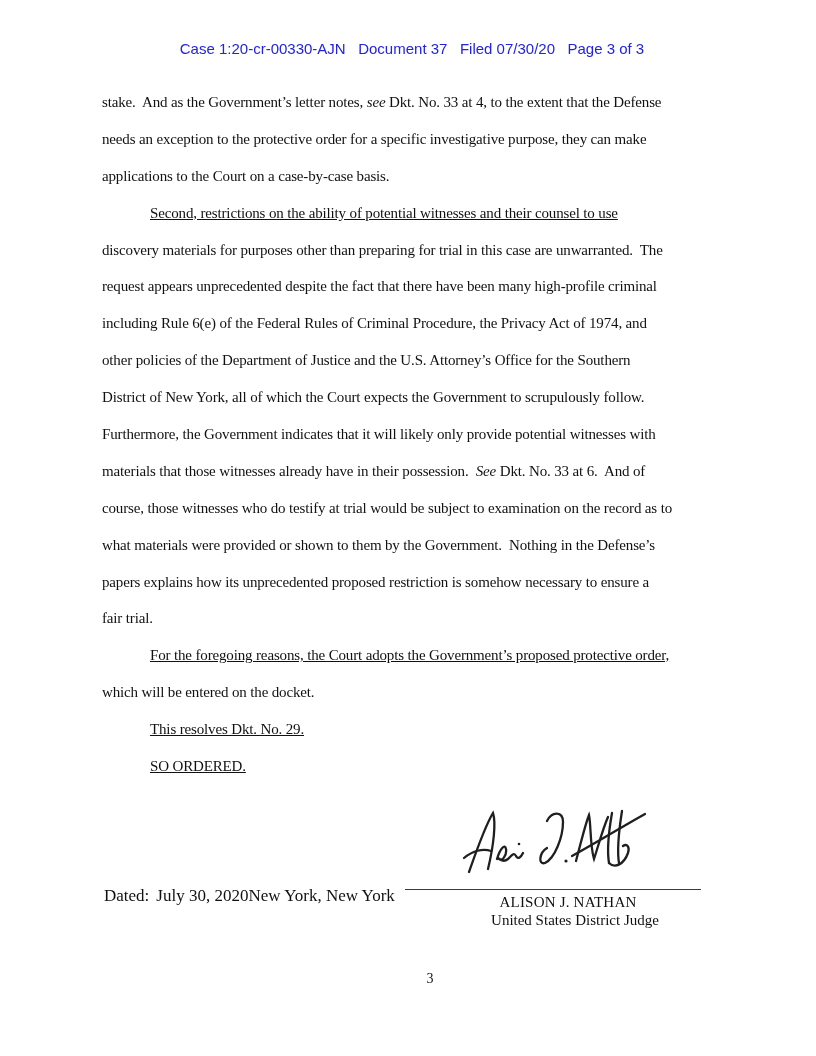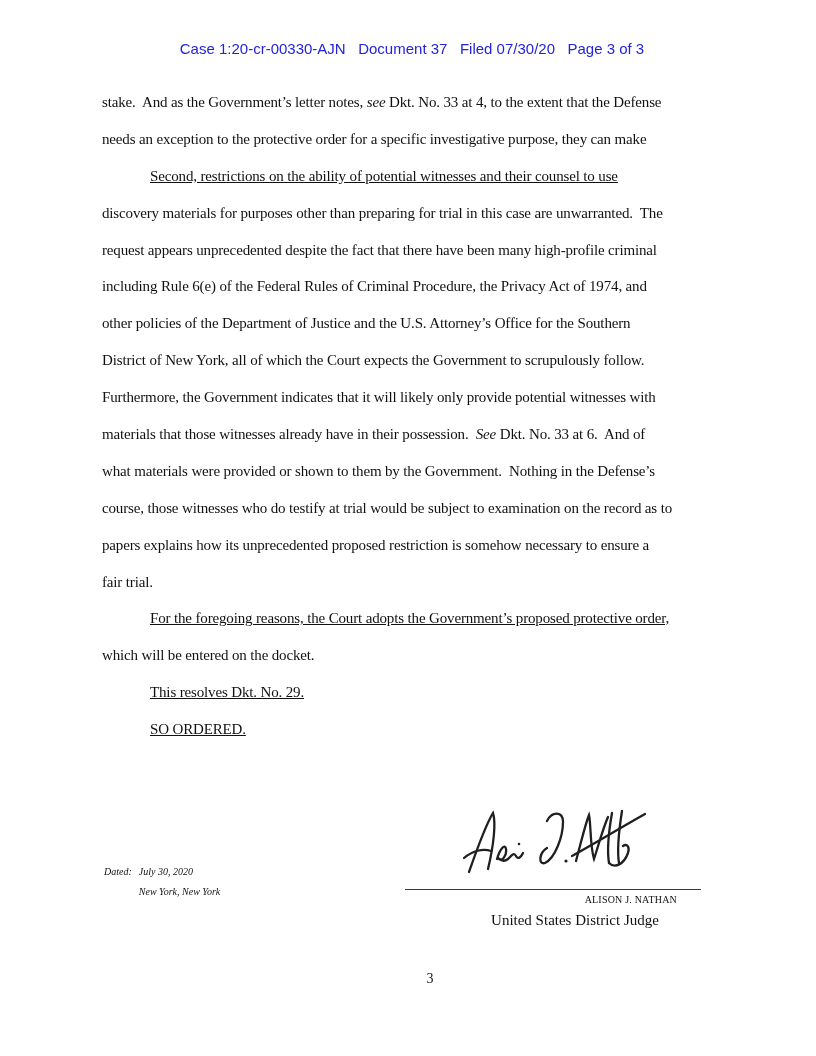--- a/index.html
+++ b/index.html
@@ -35,49 +35,48 @@
     font-size: 15px;
     height: 36.9px;
     line-height: 36.9px;
     letter-spacing: -0.15px;
   }
   .body-line.indent { padding-left: 48px; text-decoration: underline; }
   .italic { font-style: italic; }
   .dated-block {
     position: absolute;
     left: 104px;
-    top: 862px;
-    font-size: 10px;
+    top: 886px;
+    font-size: 17px;
     line-height: 19.5px;
     display: flex;
-    font-style: italic;
   }
   .dated-label { margin-right: 7px; }
-  .dated-lines { display: flex; flex-direction: column; }
+  .dated-lines { display: flex; flex-direction: row; }
   .signature-svg {
     position: absolute;
     left: 462px;
     top: 806px;
     width: 185px;
     height: 80px;
   }
   .sig-line {
     position: absolute;
     left: 405px;
     top: 889px;
     width: 296px;
     border-top: 1.3px solid #3a3a3a;
   }
   .sig-name {
     position: absolute;
-    left: 381px;
+    left: 420px;
     top: 894px;
     width: 296px;
-    text-align: right;
-    font-size: 10px;
+    text-align: center;
+    font-size: 15px;
     letter-spacing: 0.2px;
   }
   .sig-title {
     position: absolute;
     left: 427px;
     top: 912px;
     width: 296px;
     text-align: center;
     font-size: 15px;
   }
@@ -93,30 +92,31 @@
 </head>
 <body>
 
 <div class="page">
 
   <div class="header-stamp">Case 1:20-cr-00330-AJN   Document 37   Filed 07/30/20   Page 3 of 3</div>
 
   <div class="body-lines">
       <div class="body-line"><span>stake.  And as the Government’s letter notes, </span><span class="italic">see</span><span> Dkt. No. 33 at 4, to the extent that the Defense</span></div>
       <div class="body-line"><span>needs an exception to the protective order for a specific investigative purpose, they can make</span></div>
+      <div class="body-line"><span>applications to the Court on a case-by-case basis.</span></div>
       <div class="body-line indent"><span>Second, restrictions on the ability of potential witnesses and their counsel to use</span></div>
       <div class="body-line"><span>discovery materials for purposes other than preparing for trial in this case are unwarranted.  The</span></div>
       <div class="body-line"><span>request appears unprecedented despite the fact that there have been many high-profile criminal</span></div>
       <div class="body-line"><span>including Rule 6(e) of the Federal Rules of Criminal Procedure, the Privacy Act of 1974, and</span></div>
       <div class="body-line"><span>other policies of the Department of Justice and the U.S. Attorney’s Office for the Southern</span></div>
       <div class="body-line"><span>District of New York, all of which the Court expects the Government to scrupulously follow.</span></div>
       <div class="body-line"><span>Furthermore, the Government indicates that it will likely only provide potential witnesses with</span></div>
       <div class="body-line"><span>materials that those witnesses already have in their possession.  </span><span class="italic">See</span><span> Dkt. No. 33 at 6.  And of</span></div>
+      <div class="body-line"><span>course, those witnesses who do testify at trial would be subject to examination on the record as to</span></div>
       <div class="body-line"><span>what materials were provided or shown to them by the Government.  Nothing in the Defense’s</span></div>
-      <div class="body-line"><span>course, those witnesses who do testify at trial would be subject to examination on the record as to</span></div>
       <div class="body-line"><span>papers explains how its unprecedented proposed restriction is somehow necessary to ensure a</span></div>
       <div class="body-line"><span>fair trial.</span></div>
       <div class="body-line indent"><span>For the foregoing reasons, the Court adopts the Government’s proposed protective order,</span></div>
       <div class="body-line"><span>which will be entered on the docket.</span></div>
       <div class="body-line indent"><span>This resolves Dkt. No. 29.</span></div>
       <div class="body-line indent"><span>SO ORDERED.</span></div>
     </div>
 
   <div class="dated-block">
     <div class="dated-label">Dated:</div>

